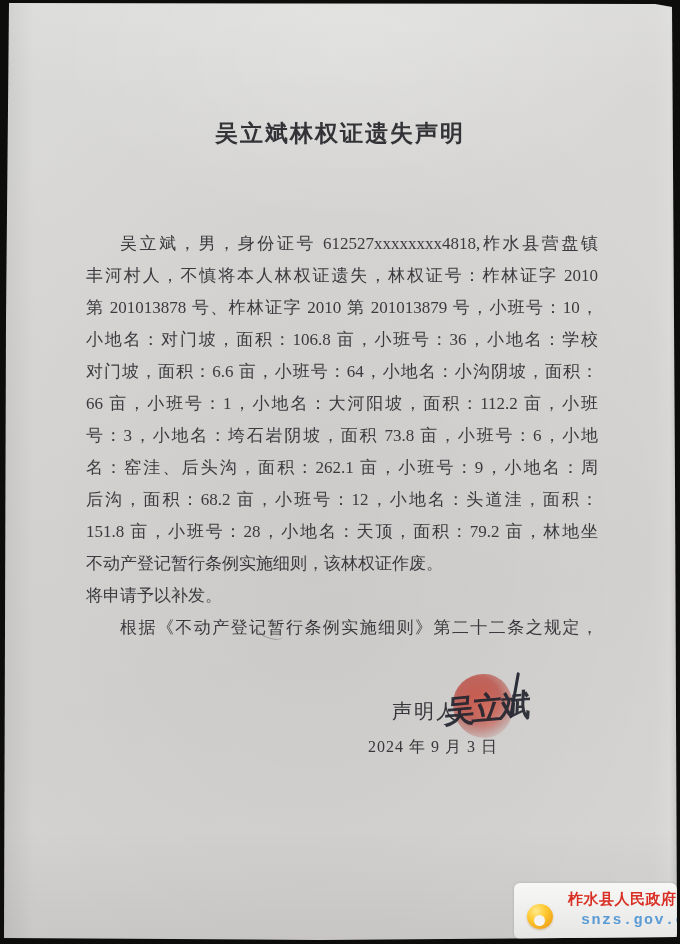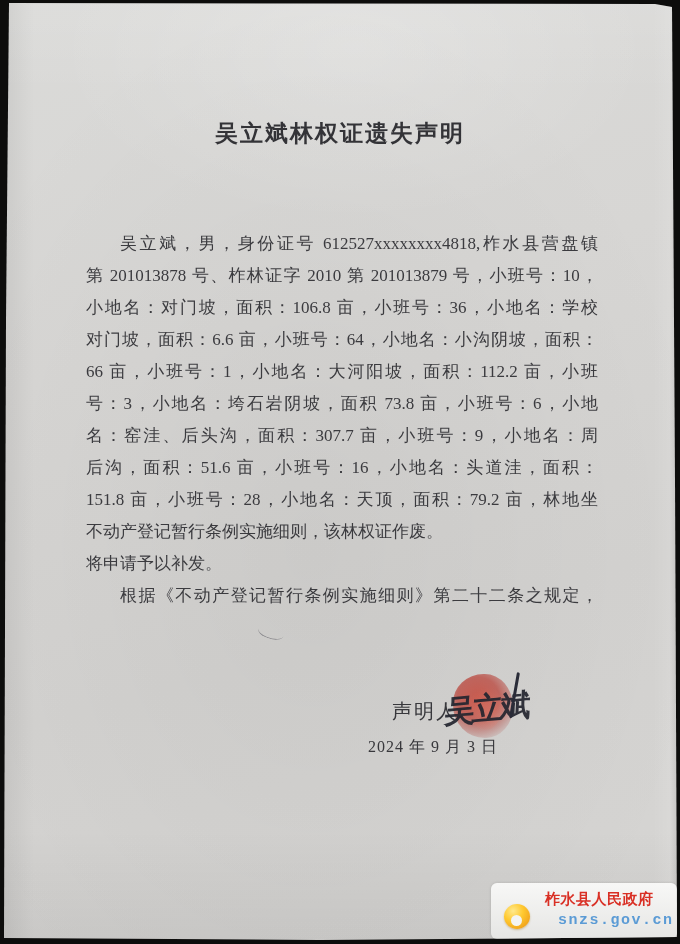--- a/index.html
+++ b/index.html
@@ -67,21 +67,21 @@
   }
   .sig-flourish {
     position:absolute; left:513px; top:672px; width:2.5px; height:46px;
     background:#2a2c38; border-radius:2px; transform:rotate(10deg);
   }
   .date {
     position:absolute; left:368px; top:737px;
     font-size:16px; letter-spacing:1px; color:#38383c;
   }
   .watermark {
-    position:absolute; right:3px; bottom:5px; width:186px; height:56px;
+    position:absolute; right:3px; bottom:5px; width:163px; height:56px;
     background:linear-gradient(to bottom, rgba(249,249,248,0.96), rgba(232,232,230,0.92));
     border-radius:6px;
     box-shadow:0 0 3px rgba(0,0,0,0.15);
   }
   .wm-logo { position:absolute; left:8px; top:8px; width:42px; height:40px; }
   .wm-pad {
     position:absolute; left:5px; top:13px; width:26px; height:25px;
     background:radial-gradient(circle at 35% 28%, #ffe98c, #ffc930 40%, #f2a71e 75%, #e3930f);
     border-radius:50%;
     box-shadow:0 1px 2px rgba(150,100,0,0.35);
@@ -113,27 +113,28 @@
 <body>
 
 <div class="photo">
   <div class="paper">
     <div class="lighting"></div>
 
     <h1 class="title">吴立斌林权证遗失声明</h1>
 
     <div class="body-text">
       <div class="line indent">吴立斌，男，身份证号 612527xxxxxxxx4818,柞水县营盘镇</div>
+      <div class="line">丰河村人，不慎将本人林权证遗失，林权证号：柞林证字 2010</div>
       <div class="line">第 201013878 号、柞林证字 2010 第 201013879 号，小班号：10，</div>
       <div class="line">小地名：对门坡，面积：106.8 亩，小班号：36，小地名：学校</div>
       <div class="line">对门坡，面积：6.6 亩，小班号：64，小地名：小沟阴坡，面积：</div>
       <div class="line">66 亩，小班号：1，小地名：大河阳坡，面积：112.2 亩，小班</div>
       <div class="line">号：3，小地名：垮石岩阴坡，面积 73.8 亩，小班号：6，小地</div>
-      <div class="line">名：窑洼、后头沟，面积：307.7 亩，小班号：9，小地名：周</div>
-      <div class="line">后沟，面积：51.6 亩，小班号：16，小地名：头道洼，面积：</div>
+      <div class="line">名：窑洼、后头沟，面积：262.1 亩，小班号：9，小地名：周</div>
+      <div class="line">后沟，面积：68.2 亩，小班号：12，小地名：头道洼，面积：</div>
       <div class="line">151.8 亩，小班号：28，小地名：天顶，面积：79.2 亩，林地坐</div>
       <div class="line last">不动产登记暂行条例实施细则，该林权证作废。</div>
       <div class="line last">将申请予以补发。</div>
       <div class="line indent">根据《不动产登记暂行条例实施细则》第二十二条之规定，</div>
     </div>
 
     <div class="scratch"></div>
 
     <span class="sig-label">声明人:</span>
     <span class="thumbprint"></span>

